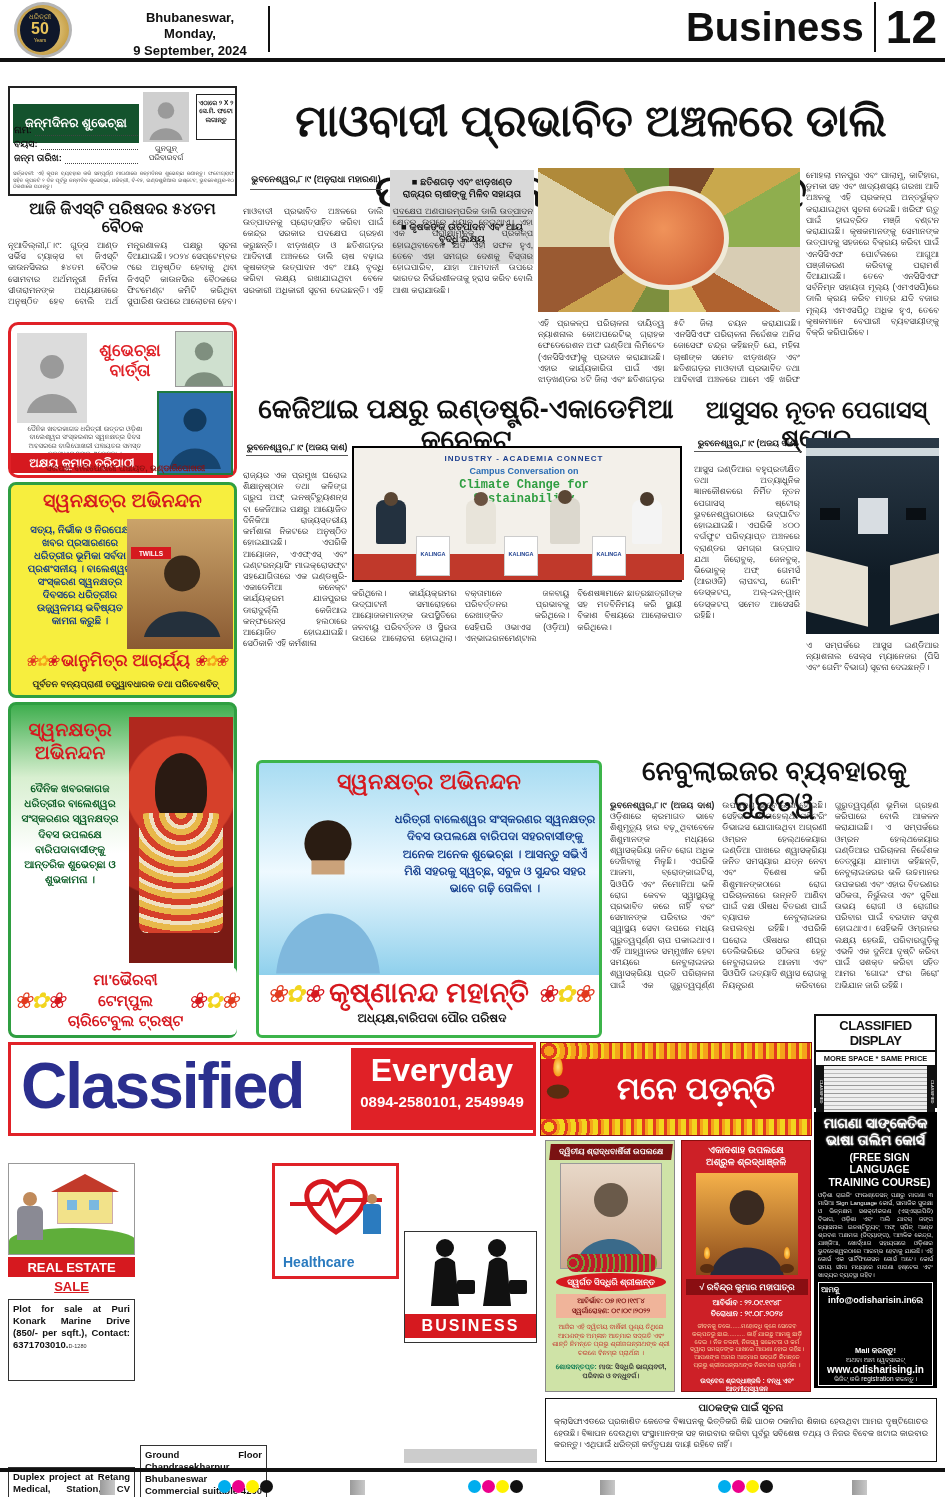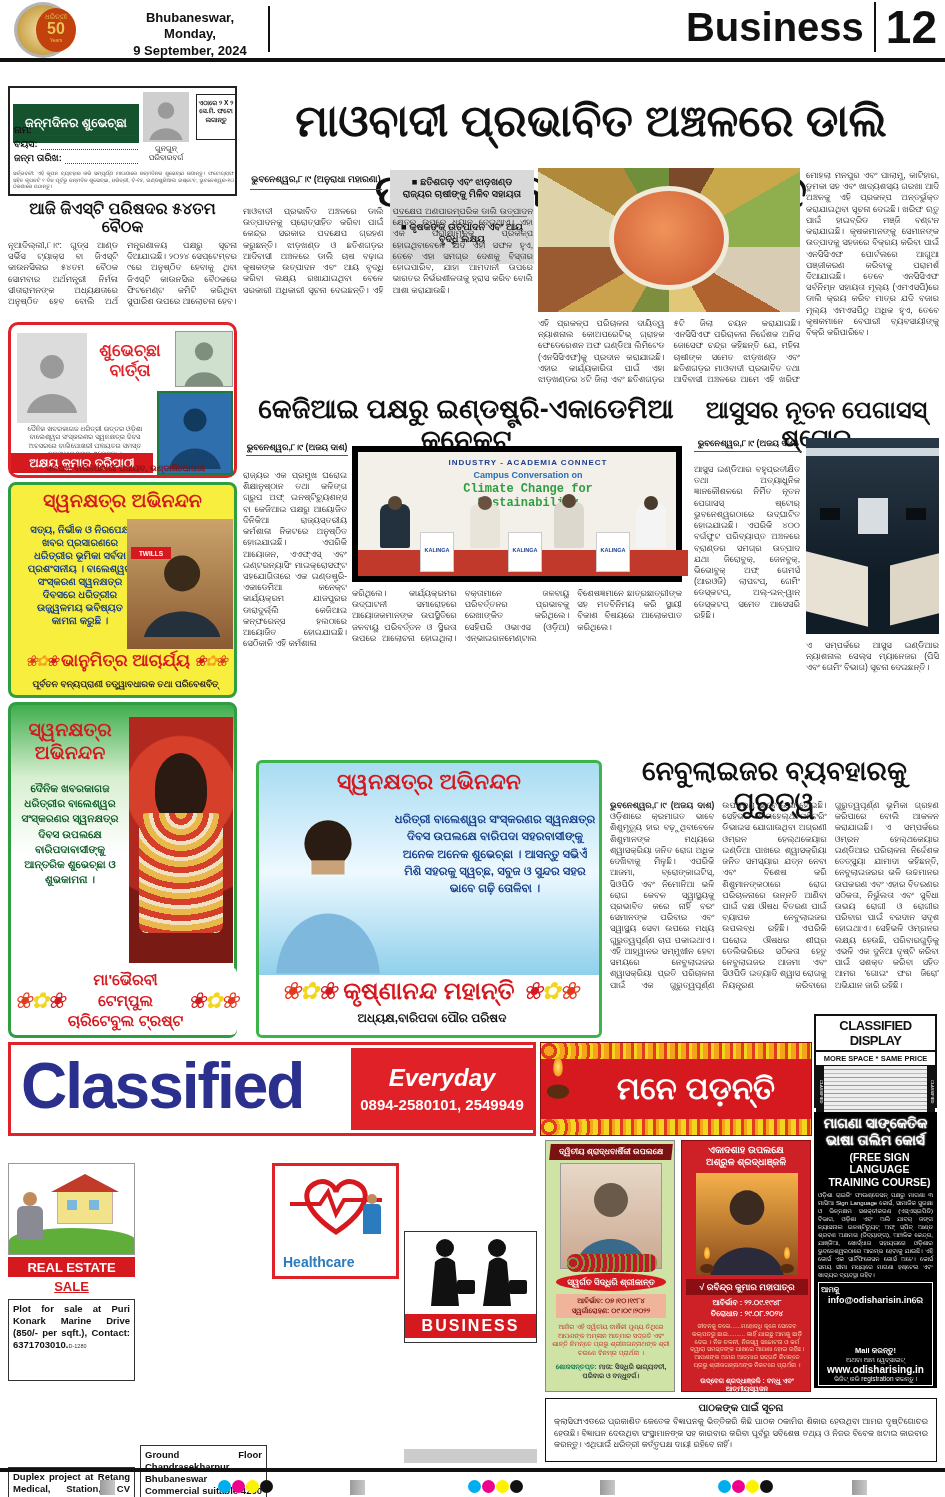--- a/index.html
+++ b/index.html
@@ -27,21 +27,21 @@
   .cmyk i{width:13px;height:13px;border-radius:50%;display:block;}
   .micro-stripes{background:repeating-linear-gradient(180deg,#eee 0 3px,#999 3px 4px,#eee 4px 7px,#bbb 7px 8px);}
 </style>
 </head>
 <body>
 
 <div id="page">
 
   <div class="abs" style="left:14px;top:2px;width:58px;height:56px;">
     <div class="abs" style="left:0;top:0;width:58px;height:56px;border-radius:50%;background:radial-gradient(#f5e2a8,#c8a24a 70%,#8a8a8a);border:3px solid #b5b5b5;"></div>
-    <div class="abs c" style="left:22px;top:6px;width:40px;height:44px;border-radius:50%;background:#c2410c;color:#e8c35a;">
+    <div class="abs c" style="left:6px;top:6px;width:40px;height:44px;border-radius:50%;background:#0f172a;color:#e8c35a;">
       <div style="font-size:7px;padding-top:5px;">ଧରିତ୍ରୀ</div>
       <div class="b" style="font-size:16px;line-height:1;">50</div>
       <div style="font-size:5px;">Years</div>
     </div>
   </div>
   <div class="abs c b" style="left:120px;top:10px;width:140px;font-size:13px;line-height:1.25;">
     <div>Bhubaneswar, Monday,</div>
     <div>9 September, 2024</div>
   </div>
   <div class="abs" style="left:268px;top:6px;width:2px;height:46px;background:#111;"></div>
@@ -164,21 +164,21 @@
   </div>
 
   <div class="abs body-txt cols2" style="left:243px;top:206px;width:290px;height:182px;overflow:hidden;">ମାଓବାଦୀ ପ୍ରଭାବିତ ଅଞ୍ଚଳରେ ଡାଲି ଉତ୍ପାଦନକୁ ପ୍ରୋତ୍ସାହିତ କରିବା ପାଇଁ କେନ୍ଦ୍ର ସରକାର ପଦକ୍ଷେପ ଗ୍ରହଣ କରୁଛନ୍ତି। ଝାଡ଼ଖଣ୍ଡ ଓ ଛତିଶଗଡ଼ର ଆଦିବାସୀ ଅଞ୍ଚଳରେ ଡାଲି ଚାଷ ବଢ଼ାଇ କୃଷକଙ୍କ ଉତ୍ପାଦନ ଏବଂ ଆୟ ବୃଦ୍ଧି କରିବା ଲକ୍ଷ୍ୟ ରଖାଯାଇଥିବା ବେଳେ ସରକାରୀ ଅଧିକାରୀ ସୂଚନା ଦେଇଛନ୍ତି। ଏହି ପଦକ୍ଷେପ ଅଣପାରମ୍ପରିକ ଡାଲି ଉତ୍ପାଦନ କ୍ଷେତ୍ର ଉପରେ ଧ୍ୟାନ ଦେଇଥାଏ। ଏହା ଏକ ପରୀକ୍ଷାମୂଳକ ପ୍ରକଳ୍ପ ହୋଇଥିବାବେଳେ ଯଦି ଏହା ସଫଳ ହୁଏ, ତେବେ ଏହା ସମଗ୍ର ଦେଶକୁ ବିସ୍ତାର ହୋଇପାରିବ, ଯାହା ଆମଦାନୀ ଉପରେ ଭାରତର ନିର୍ଭରଶୀଳତାକୁ ହ୍ରାସ କରିବ ବୋଲି ଆଶା କରାଯାଉଛି।</div>
   <div class="abs body-txt cols2" style="left:538px;top:318px;width:262px;height:70px;overflow:hidden;"><span>ଏହି ପ୍ରକଳ୍ପ ପରିଚାଳନା ଦାୟିତ୍ୱ ନ୍ୟାଶନାଲ କୋଅପରେଟିଭ୍ ଗ୍ରାହକ ଫେଡେରେଶନ ଅଫ ଇଣ୍ଡିଆ ଲିମିଟେଡ (ଏନସିସିଏଫ)କୁ ପ୍ରଦାନ କରାଯାଇଛି। ଏହାର କାର୍ଯ୍ୟକାରିତା ପାଇଁ ଏହା ଝାଡ଼ଖଣ୍ଡର ୪ଟି ଜିଲା ଏବଂ ଛତିଶଗଡ଼ର ୫ଟି ଜିଲା ଚୟନ କରାଯାଇଛି।</span> <span>ଏନସିସିଏଫ ପରିଚାଳନା ନିର୍ଦ୍ଦେଶକ ଅନିସ ଜୋସେଫ ଚନ୍ଦ୍ର କହିଛନ୍ତି ଯେ, ମହିଳା ଚାଷୀଙ୍କ ସମେତ ଝାଡ଼ଖଣ୍ଡ ଏବଂ ଛତିଶଗଡ଼ର ମାଓବାଦୀ ପ୍ରଭାବିତ ତଥା ଆଦିବାସୀ ଅଞ୍ଚଳରେ ଆମେ ଏହି ଖରିଫ ଋତୁରେ ହରଡ଼ ଏବଂ ବିରି ଉତ୍ପାଦନକୁ ପ୍ରୋତ୍ସାହିତ କରୁଛୁ। ଛତିଶଗଡ଼ର ରାଜନନ୍ଦଗାଓଁ, ଯଶପୁର, ବସ୍ତର ଏବଂ</span></div>
   <div class="abs body-txt" style="left:806px;top:170px;width:133px;height:218px;overflow:hidden;">ମୋହଲା ମନପୁର ଏବଂ ପାଲାମୁ, କାଟିହାର, ଡୁମକା ସହ ଏବଂ ଖାଦ୍ୟଶସ୍ୟ ଗରଖା ଆଦି ଅଞ୍ଚଳକୁ ଏହି ପ୍ରକଳ୍ପ ଅନ୍ତର୍ଭୁକ୍ତ କରାଯାଇଥିବା ସୂଚନା ଦେଇଛି। ଖରିଫ ଋତୁ ପାଇଁ ହାଇବ୍ରିଡ ମଞ୍ଜି ବଣ୍ଟନ କରାଯାଇଛି। କୃଷକମାନଙ୍କୁ ସେମାନଙ୍କ ଉତ୍ପାଦକୁ ସହଜରେ ବିକ୍ରୟ କରିବା ପାଇଁ ଏନସିସିଏଫ ପୋର୍ଟଲରେ ଆଗୁଆ ପଞ୍ଜୀକରଣ କରିବାକୁ ପରାମର୍ଶ ଦିଆଯାଇଛି। ତେବେ ଏନସିସିଏଫ ସର୍ବନିମ୍ନ ସହାୟତା ମୂଲ୍ୟ (ଏମଏସପି)ରେ ଡାଲି କ୍ରୟ କରିବ ମାତ୍ର ଯଦି ବଜାର ମୂଲ୍ୟ ଏମଏସପିଠୁ ଅଧିକ ହୁଏ, ତେବେ କୃଷକମାନେ ବେପାରୀ ବ୍ୟବସାୟୀଙ୍କୁ ବିକ୍ରି କରିପାରିବେ।</div>
 
   <div class="abs c b" style="left:243px;top:394px;width:446px;font-size:27px;">କେଜିଆଇ ପକ୍ଷରୁ ଇଣ୍ଡଷ୍ଟ୍ରି-ଏକାଡେମିଆ କନେକ୍ଟ</div>
   <div class="abs c b" style="left:246px;top:442px;width:102px;font-size:8.5px;line-height:1.3;border-bottom:1px solid #555;padding-bottom:2px;">ଭୁବନେଶ୍ୱର,୮।୯ (ଅଜୟ ଦାଶ)</div>
   <div class="abs body-txt" style="left:243px;top:470px;width:104px;height:284px;overflow:hidden;">ରାଜ୍ୟର ଏକ ପ୍ରମୁଖ ଘରୋଇ ଶିକ୍ଷାନୁଷ୍ଠାନ ତଥା କଳିଙ୍ଗ ଗ୍ରୁପ ଅଫ୍ ଇନଷ୍ଟିଚ୍ୟୁଶନ୍ସ ବା କେଜିଆଇ ପକ୍ଷରୁ ଆୟୋଜିତ ଦିନିକିଆ ରାଜ୍ୟସ୍ତରୀୟ କର୍ମଶାଳା ନିକଟରେ ଅନୁଷ୍ଠିତ ହୋଇଯାଇଛି। ଏପରିକି ଆୟୋଜନ, ଏଏଫ୍ଏସ୍ ଏବଂ ଇଣ୍ଟରନ୍ୟାସିଂ ମାଇକ୍ରୋସଫ୍ଟ ସହଯୋଗିତାରେ ଏକ ଇଣ୍ଡଷ୍ଟ୍ରି-ଏକାଡେମିଆ କନେକ୍ଟ କାର୍ଯ୍ୟକ୍ରମ ଯାଜପୁରର ଡାରାଦୁର୍ଲ୍ଲି କେଜିଆଇ କନ୍‌ଫରେନ୍ସ ହଲଠାରେ ଆୟୋଜିତ ହୋଇଯାଇଛି। ସେଠିକାଳି ଏହି କର୍ମଶାଳା</div>
 
-  <div class="abs" style="left:352px;top:446px;width:330px;height:136px;background:#f3f0ea;border:6px solid #000000;">
+  <div class="abs" style="left:352px;top:446px;width:330px;height:136px;background:#f3f0ea;border:2px solid #000000;">
     <div class="abs c b" style="left:60px;top:6px;width:220px;font-size:8px;color:#1d3f8f;letter-spacing:1px;">INDUSTRY - ACADEMIA CONNECT</div>
     <div class="abs c b" style="left:60px;top:18px;width:220px;font-size:9px;color:#2a6db5;">Campus Conversation on</div>
     <div class="abs c b" style="left:60px;top:30px;width:220px;font-size:12px;color:#2f9e41;font-family:Liberation Mono, monospace;">Climate Change for Sustainability</div>
 
     <div class="abs" style="left:22px;top:52px;width:30px;height:44px;background:#23313f;border-radius:8px 8px 2px 2px;"></div>
     <div class="abs" style="left:30px;top:44px;width:14px;height:14px;border-radius:50%;background:#5a4634;"></div>
     <div class="abs" style="left:112px;top:52px;width:30px;height:44px;background:#e8e4da;border-radius:8px 8px 2px 2px;"></div>
     <div class="abs" style="left:120px;top:44px;width:14px;height:14px;border-radius:50%;background:#6a5240;"></div>
     <div class="abs" style="left:196px;top:50px;width:30px;height:46px;background:#dcd8ce;border-radius:8px 8px 2px 2px;"></div>
     <div class="abs" style="left:204px;top:42px;width:14px;height:14px;border-radius:50%;background:#5a4634;"></div>
@@ -209,21 +209,21 @@
     <div class="abs" style="left:10px;top:44px;width:118px;height:168px;">
       <svg class="sil" viewBox="0 0 100 140">
           <circle cx="50" cy="30" r="20" fill="#2a1c12"></circle>
           <rect x="36" y="44" width="28" height="12" fill="#caa27a"></rect>
           <path d="M6 140 C12 72 88 72 94 140 Z" fill="#7fb8dd"></path>
         </svg>
     </div>
     <div class="abs c b" style="left:134px;top:48px;width:204px;font-size:11.5px;line-height:1.5;color:#123c8c;">ଧରିତ୍ରୀ ବାଲେଶ୍ୱର ସଂସ୍କରଣର ସ୍ୱନକ୍ଷତ୍ର ଦିବସ ଉପଲକ୍ଷେ ବାରିପଦା ସହରବାସୀଙ୍କୁ ଅନେକ ଅନେକ ଶୁଭେଚ୍ଛା । ଆସନ୍ତୁ ସଭିଏଁ ମିଶି ସହରକୁ ସ୍ୱଚ୍ଛ, ସବୁଜ ଓ ସୁନ୍ଦର ସହର ଭାବେ ଗଢ଼ି ତୋଳିବା ।</div>
     <div class="abs" style="left:0;top:214px;width:340px;display:flex;align-items:center;justify-content:center;gap:8px;">
       <span class="flower" style="font-size:24px;"><i class="f1">❀</i><i class="f4">✿</i><i class="f3">❀</i></span>
-      <span class="b" style="font-size:24px;color:#d6191f;">କୃଷ୍ଣାନନ୍ଦ ମହାନ୍ତି</span>
+      <span class="b" style="font-size:28px;color:#d6191f;">କୃଷ୍ଣାନନ୍ଦ ମହାନ୍ତି</span>
       <span class="flower" style="font-size:24px;"><i class="f3">❀</i><i class="f4">✿</i><i class="f1">❀</i></span>
     </div>
     <div class="abs c b" style="left:0;top:248px;width:346px;font-size:12px;color:#111;">ଅଧ୍ୟକ୍ଷ,ବାରିପଦା ପୌର ପରିଷଦ</div>
   </div>
 
   <div class="abs c b" style="left:610px;top:756px;width:329px;font-size:27px;">ନେବୁଲାଇଜର ବ୍ୟବହାରକୁ ଗୁରୁତ୍ୱ</div>
   <div class="abs" style="left:610px;top:800px;width:329px;height:212px;overflow:hidden;">
     <div class="body-txt cols3" style="height:212px;">
       <span class="b">ଭୁବନେଶ୍ୱର,୮।୯ (ଅଜୟ ଦାଶ)</span>
       <span>ଓଡ଼ିଶାରେ କ୍ରମାଗତ ଭାବେ ଶିଶୁମୃତ୍ୟୁ ହାର ବଢ଼ୁଥିବାବେଳେ ଶିଶୁମାନଙ୍କ ମଧ୍ୟରେ ଶ୍ୱାସକ୍ରିୟା ଜନିତ ରୋଗ ଅଧିକ ଦେଖିବାକୁ ମିଳୁଛି। ଏପରିକି ଆଜମା, ବ୍ରୋଙ୍କାଇଟିସ୍, ସିଓପିଡି ଏବଂ ନିମୋନିଆ ଭଳି ରୋଗ କେବଳ ସ୍ୱାସ୍ଥ୍ୟକୁ ପ୍ରଭାବିତ କରେ ନାହିଁ ବରଂ ସେମାନଙ୍କ ପରିବାର ଏବଂ ସ୍ୱାସ୍ଥ୍ୟ ସେବା ଉପରେ ମଧ୍ୟ ଗୁରୁତ୍ୱପୂର୍ଣ୍ଣ ଚାପ ପକାଇଥାଏ। ଏହି ଆହ୍ୱାନର ସମ୍ମୁଖୀନ ହେବା ସମୟରେ ନେବୁଲାଇଜର ଶ୍ୱାସକ୍ରିୟା ପ୍ରତି ପରିଚାଳନା ପାଇଁ ଏକ ଗୁରୁତ୍ୱପୂର୍ଣ୍ଣ ଉପକରଣ ଭାବେ ଉଭା ହୋଇଛି। ସେହିଭଳି ହୋମହେଲ୍ଥ ମନିଟରିଂ ଡିଭାଇସ ଯୋଗାଉଥିବା ଅଗ୍ରଣୀ ଓମ୍ରନ ହେଲ୍ଥକେୟାର ଇଣ୍ଡିଆ ପାଖରେ ଶ୍ୱାସକ୍ରିୟା ଜନିତ ସମସ୍ୟାର ଯତ୍ନ ନେବା ଏବଂ ବିଶେଷ କରି ଶିଶୁମାନଙ୍କଠାରେ ରୋଗ ପରିଚାଳନାରେ ଉନ୍ନତି ଆଣିବା ପାଇଁ ଦକ୍ଷ ଔଷଧ ବିତରଣ ପାଇଁ ବ୍ୟାପକ ନେବୁଲାଇଜର ଉପଲବ୍ଧ ରହିଛି। ଏପରିକି ଘରୋଇ ଔଷଧର ଶୀଘ୍ର ଡେଲିଭରିରେ ସଠିକତା ହେତୁ ନେବୁଲାଇଜର ଆଜମା ଏବଂ ସିଓପିଡି ଇତ୍ୟାଦି ଶ୍ୱାସ ରୋଗକୁ ନିୟନ୍ତ୍ରଣ କରିବାରେ ଗୁରୁତ୍ୱପୂର୍ଣ୍ଣ ଭୂମିକା ଗ୍ରହଣ କରିପାରେ ବୋଲି ଆକଳନ କରାଯାଇଛି। ଏ ସମ୍ପର୍କରେ ଓମ୍ରନ ହେଲ୍ଥକେୟାର ଇଣ୍ଡିଆର ପରିଚାଳନା ନିର୍ଦ୍ଦେଶକ ତେତ୍ସୁୟା ଯାମାଦା କହିଛନ୍ତି, ନେବୁଲାଇଜରର ଭଳି ଉଚ୍ଚମାନର ଉପକରଣ ଏବଂ ଏହାର ବିତରଣର ସଠିକତା, ନିର୍ଭୁଲତା ଏବଂ ସୁବିଧା ଉଭୟ ରୋଗୀ ଓ ରୋଗୀର ପରିବାର ପାଇଁ ବରଦାନ ସଦୃଶ ହୋଇଥାଏ। ସେହିଭଳି ଓମ୍ରନର ଲକ୍ଷ୍ୟ ହେଉଛି, ପରିବାରଗୁଡ଼ିକୁ ଏଭଳି ଏକ ଦୁନିଆ ଦୃଷ୍ଟି କରିବା ପାଇଁ ସଶକ୍ତ କରିବା ସହିତ ଆମର 'ଗୋଇଂ ଫର ଜିରୋ' ଅଭିଯାନ ଜାରି ରହିଛି।</span>
@@ -236,21 +236,21 @@
     <div style="display:flex;height:52px;">
       <div style="width:8px;background:#111;color:#fff;font-size:4px;writing-mode:vertical-rl;text-align:center;">CLASSIFIED</div>
       <div class="micro-stripes" style="flex:1;"></div>
       <div style="width:8px;background:#111;color:#fff;font-size:4px;writing-mode:vertical-rl;text-align:center;">CLASSIFIED</div>
     </div>
   </div>
 
   <div class="abs" style="left:8px;top:1042px;width:528px;height:94px;border:3px solid #e02127;background:#fff;">
     <div class="abs b" style="left:10px;top:4px;font-size:64px;color:#2b2f8e;letter-spacing:-2px;">Classified</div>
     <div class="abs" style="left:340px;top:3px;width:182px;height:82px;background:#e02127;color:#fff;text-align:center;">
-      <div class="b" style="font-size:24px;font-style:italic;margin-top:16px;">Everyday</div>
+      <div class="b" style="font-size:32px;margin-top:4px;">Everyday</div>
       <div class="b" style="font-size:15px;margin-top:4px;">0894-2580101, 2549949</div>
     </div>
   </div>
 
   <div class="abs" style="left:540px;top:1042px;width:272px;height:94px;background:#d6191f;border:1px solid #8a0e0e;overflow:hidden;">
     <div class="abs" style="left:0;top:0;width:272px;height:16px;background:repeating-radial-gradient(circle at 8px 8px,#f5a31a 0 5px,#e23a1f 5px 8px,#f2d51e 8px 11px);"></div>
     <div class="abs" style="left:0;bottom:0;width:272px;height:16px;background:repeating-radial-gradient(circle at 8px 8px,#f2d51e 0 5px,#e23a1f 5px 8px,#f5a31a 8px 11px);"></div>
     <div class="abs" style="left:8px;top:22px;">
       <span class="lamp" style="transform:scale(1.6);display:inline-block;"><span class="flame"></span><span class="base"></span></span>
     </div>

